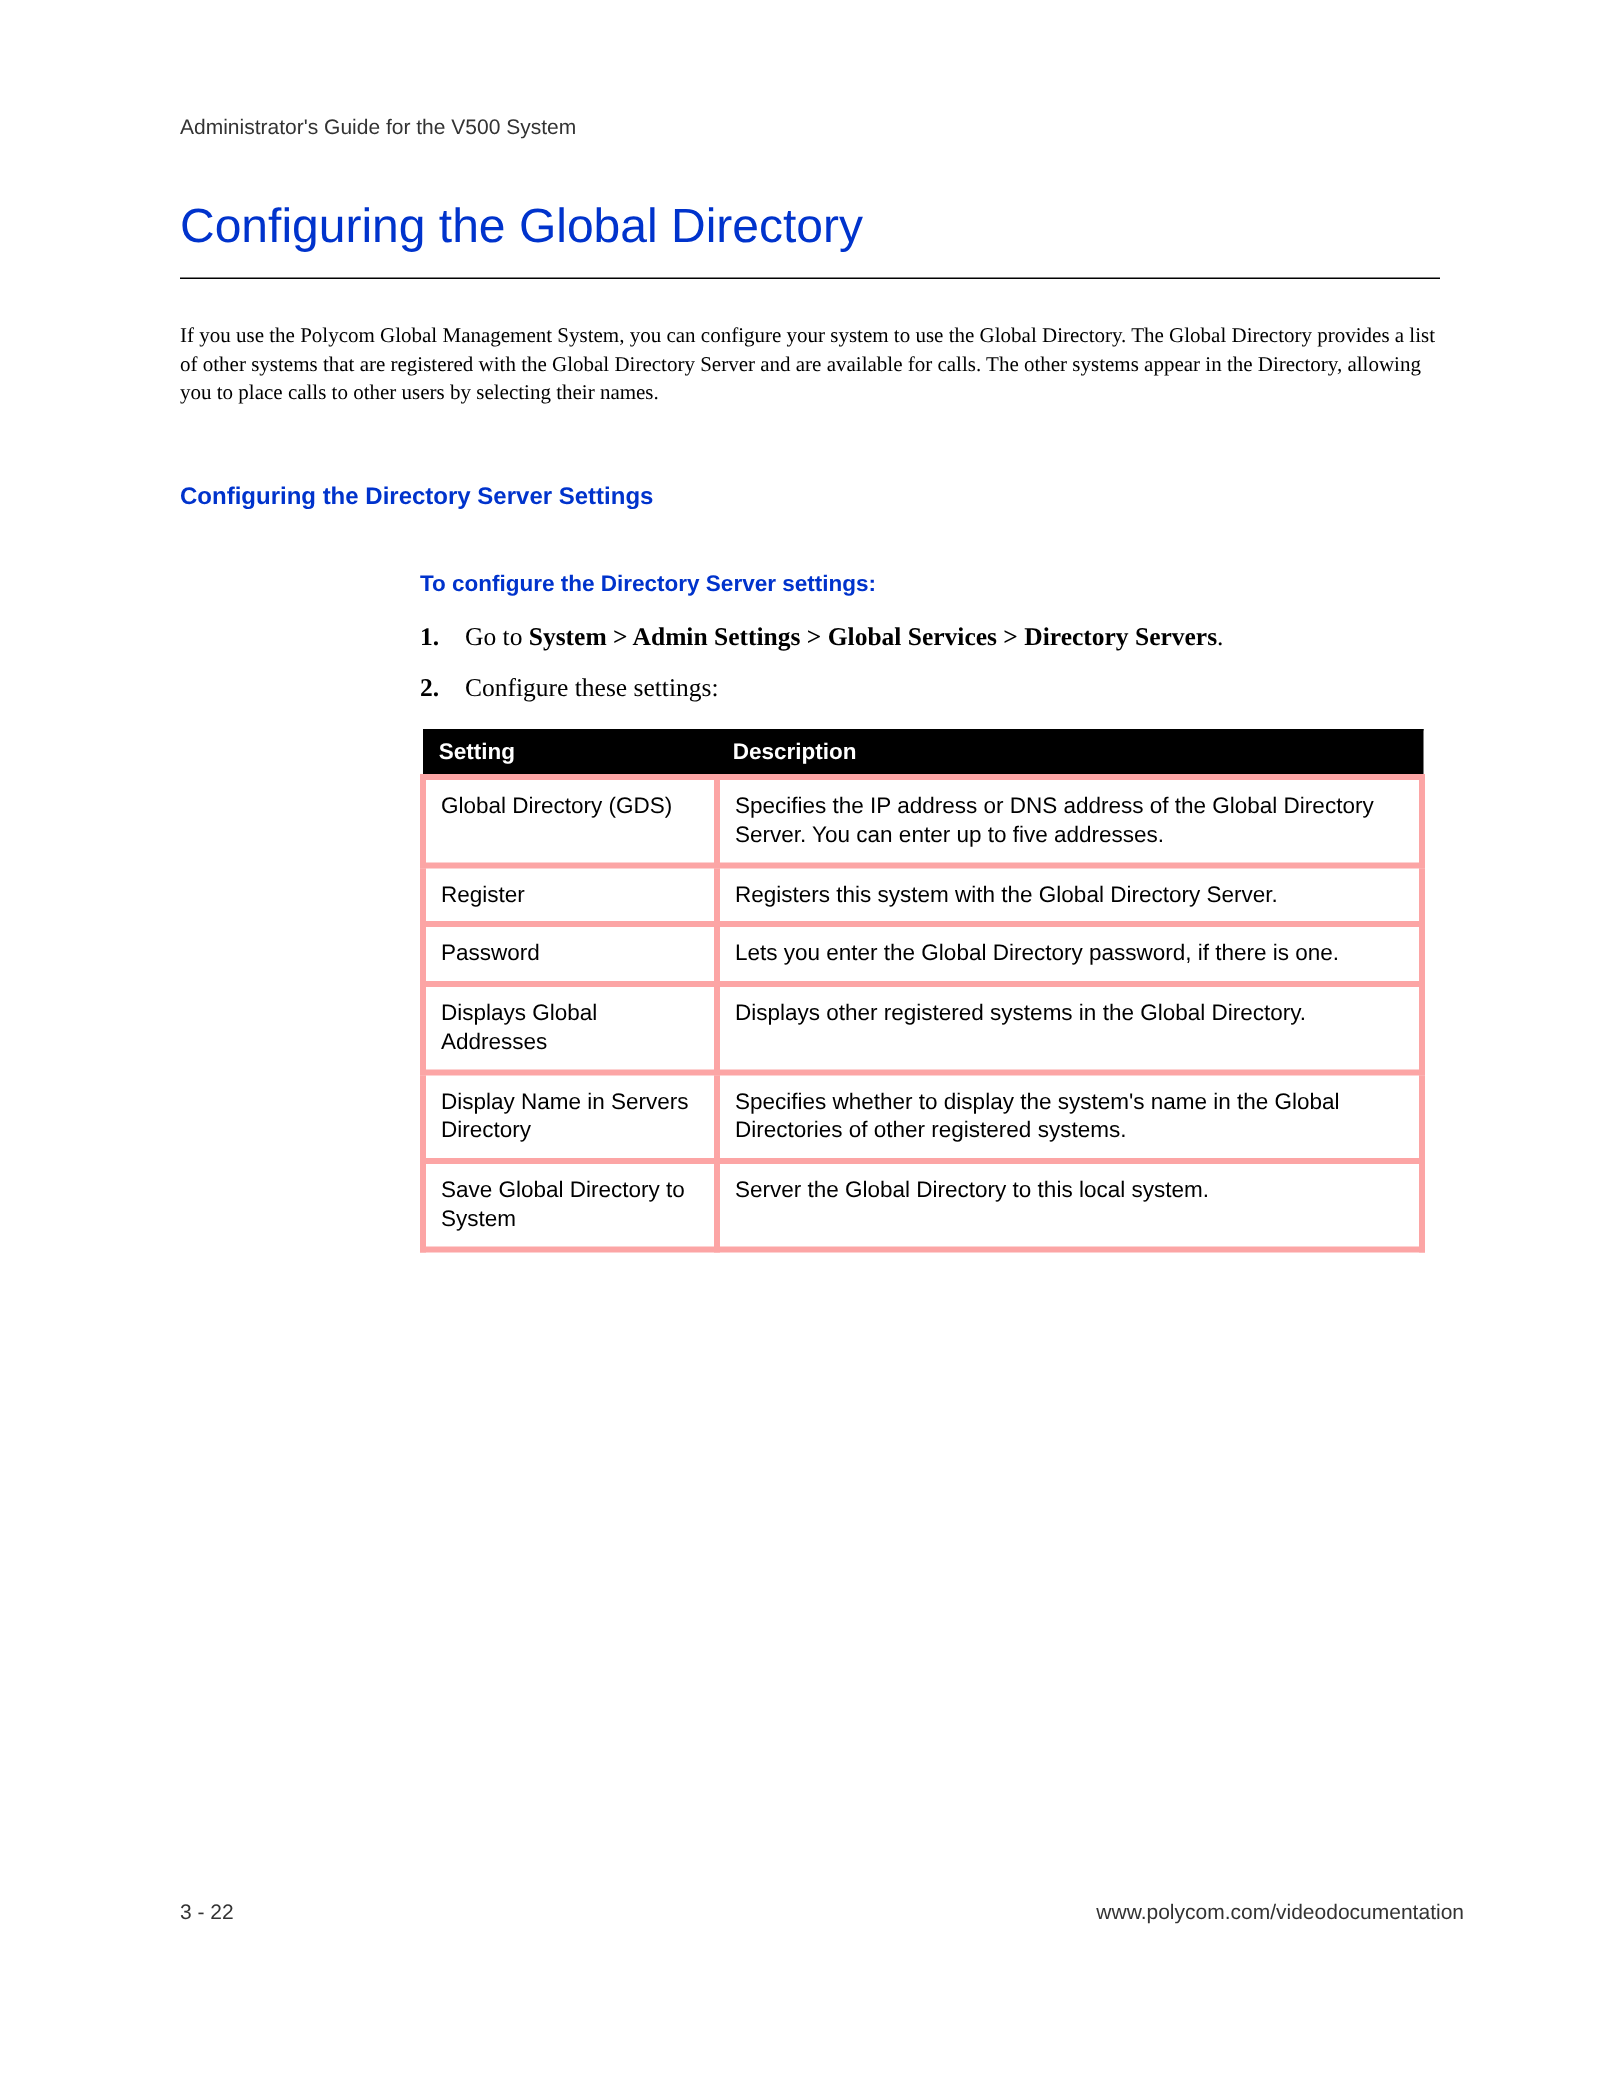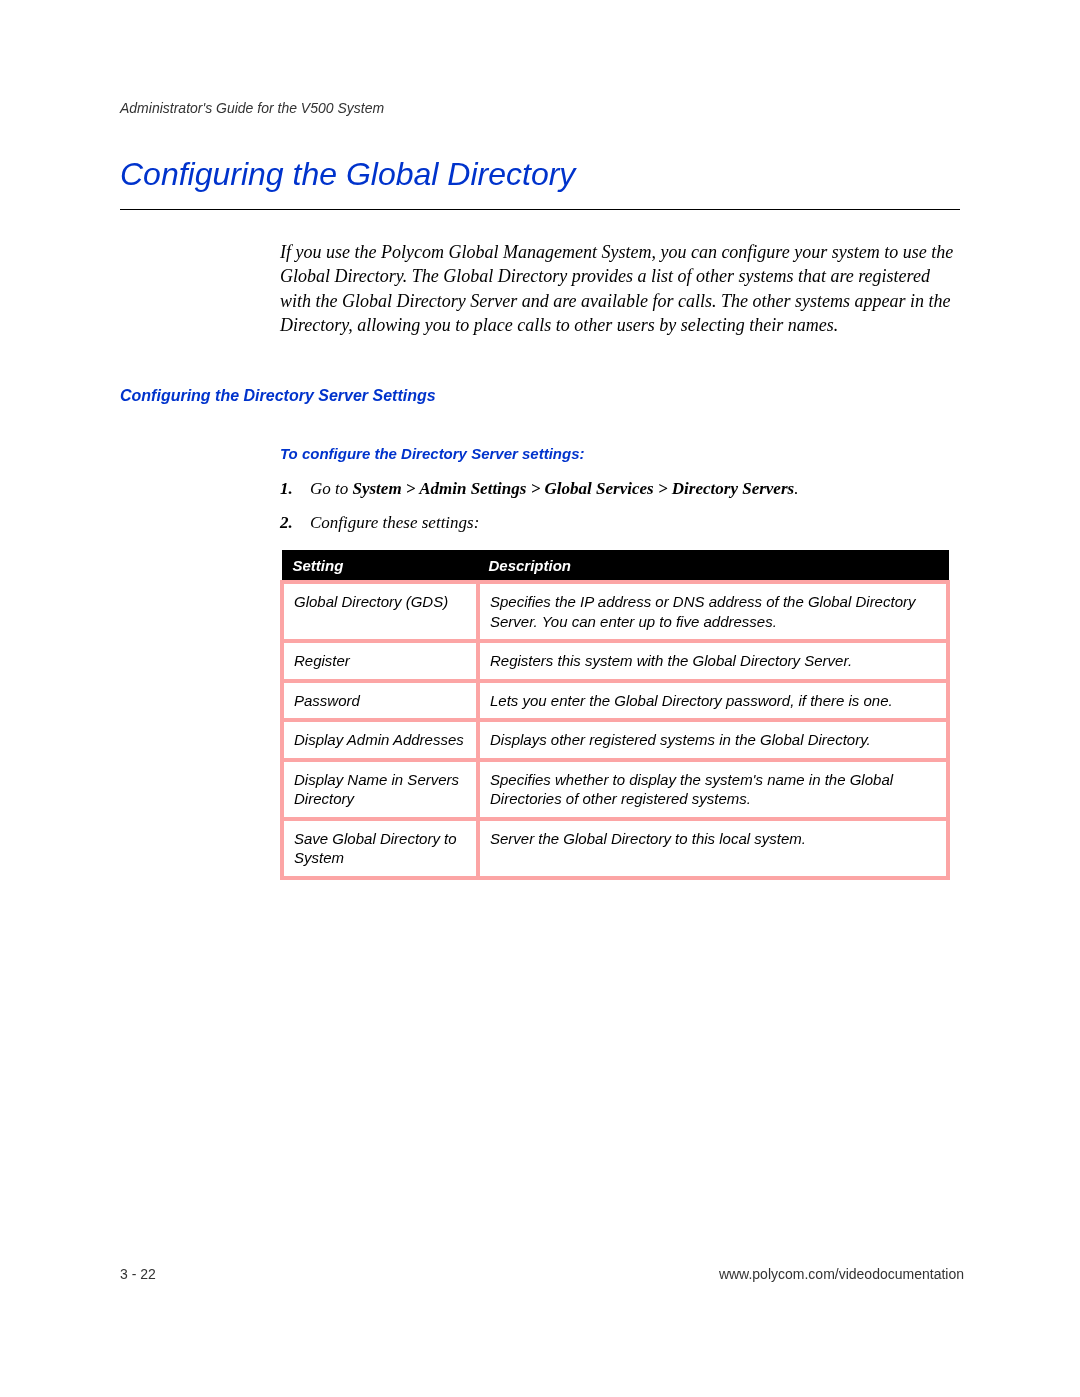--- a/index.html
+++ b/index.html
@@ -6,22 +6,21 @@
     margin: 0;
     padding: 0;
     background: #fff;
     font-family: Georgia, 'Times New Roman', serif;
     color: #000;
     width: 1080px;
     height: 1397px;
     position: relative;
   }
   .page {
-    padding: 100px 120px 0 120px;
-    font-style: italic;
+    padding: 76px 120px 0 120px;
   }
   .header-text {
     font-family: Arial, Helvetica, sans-serif;
     font-size: 14px;
     color: #333;
     margin-bottom: 40px;
   }
   .h1-title {
     font-family: Arial, Helvetica, sans-serif;
     font-size: 32px;
@@ -30,23 +29,22 @@
     margin: 0 0 8px 0;
     padding-bottom: 8px;
   }
   .h1-rule {
     border: none;
     border-top: 1px solid #000;
     margin: 0 0 30px 0;
   }
   .intro-para {
     font-family: 'Book Antiqua', Palatino, Georgia, serif;
-    font-size: 18px;
+    font-size: 14px;
     line-height: 1.35;
-    margin-left: 160px;
     margin-bottom: 50px;
   }
   .h2-title {
     font-family: Arial, Helvetica, sans-serif;
     font-size: 16px;
     font-weight: bold;
     color: #0033cc;
     margin: 0 0 40px 0;
   }
   .h3-title {
@@ -97,21 +95,21 @@
     vertical-align: top;
     line-height: 1.3;
   }
   .col-setting {
     width: 175px;
   }
   .footer {
     position: absolute;
     bottom: 115px;
     left: 120px;
-    right: 116px;
+    right: 104px;
     font-family: Arial, Helvetica, sans-serif;
     font-size: 14px;
     color: #333;
     display: flex;
     justify-content: space-between;
   }
 </style>
 </head>
 <body>
 
@@ -152,21 +150,21 @@
       </tr>
       <tr>
         <td>Register</td>
         <td>Registers this system with the Global Directory Server.</td>
       </tr>
       <tr>
         <td>Password</td>
         <td>Lets you enter the Global Directory password, if there is one.</td>
       </tr>
       <tr>
-        <td>Display Admin Addresses</td>
+        <td>Displays Global Addresses</td>
         <td>Displays other registered systems in the Global Directory.</td>
       </tr>
       <tr>
         <td>Display Name in Servers Directory</td>
         <td>Specifies whether to display the system's name in the Global Directories of other registered systems.</td>
       </tr>
       <tr>
         <td>Save Global Directory to System</td>
         <td>Server the Global Directory to this local system.</td>
       </tr>

